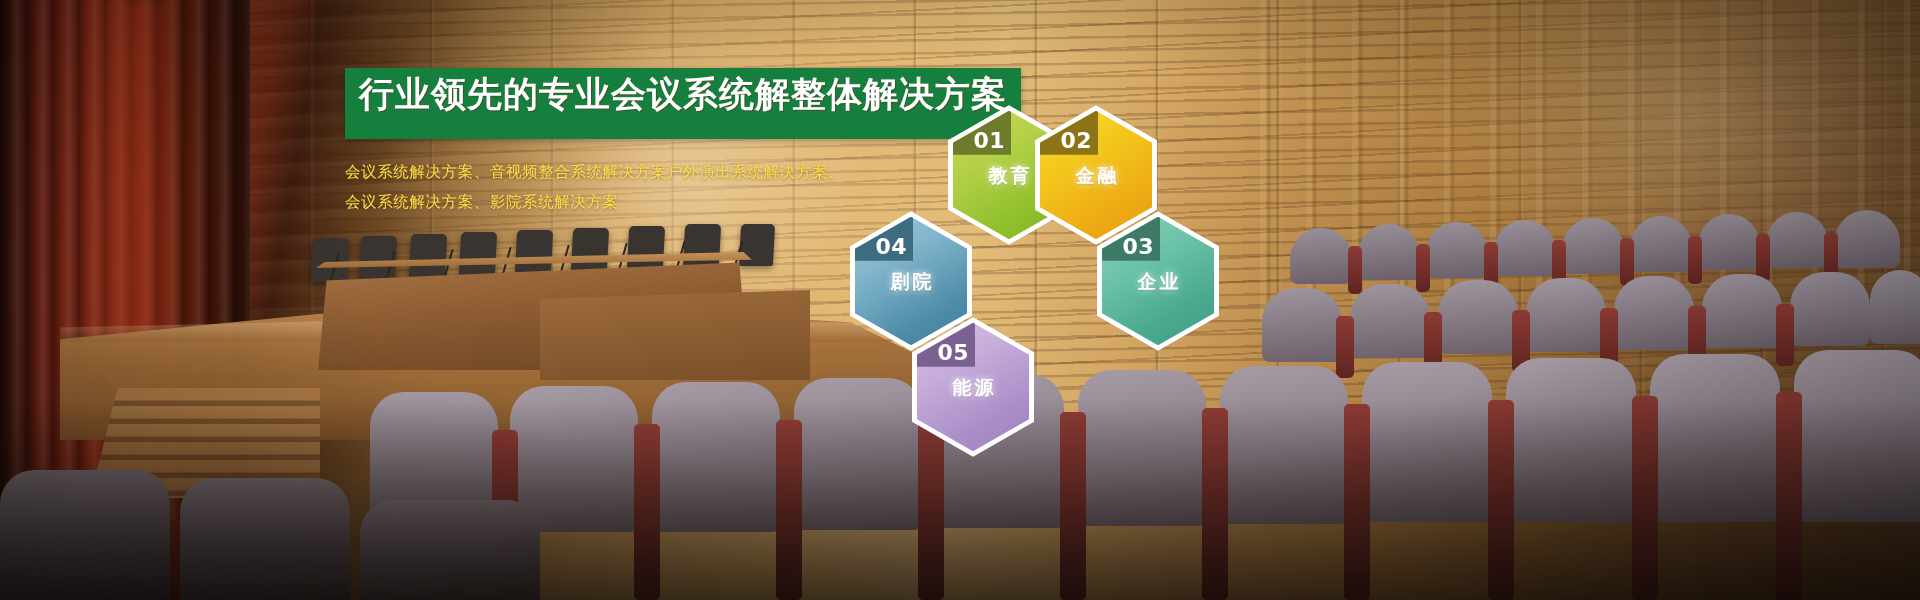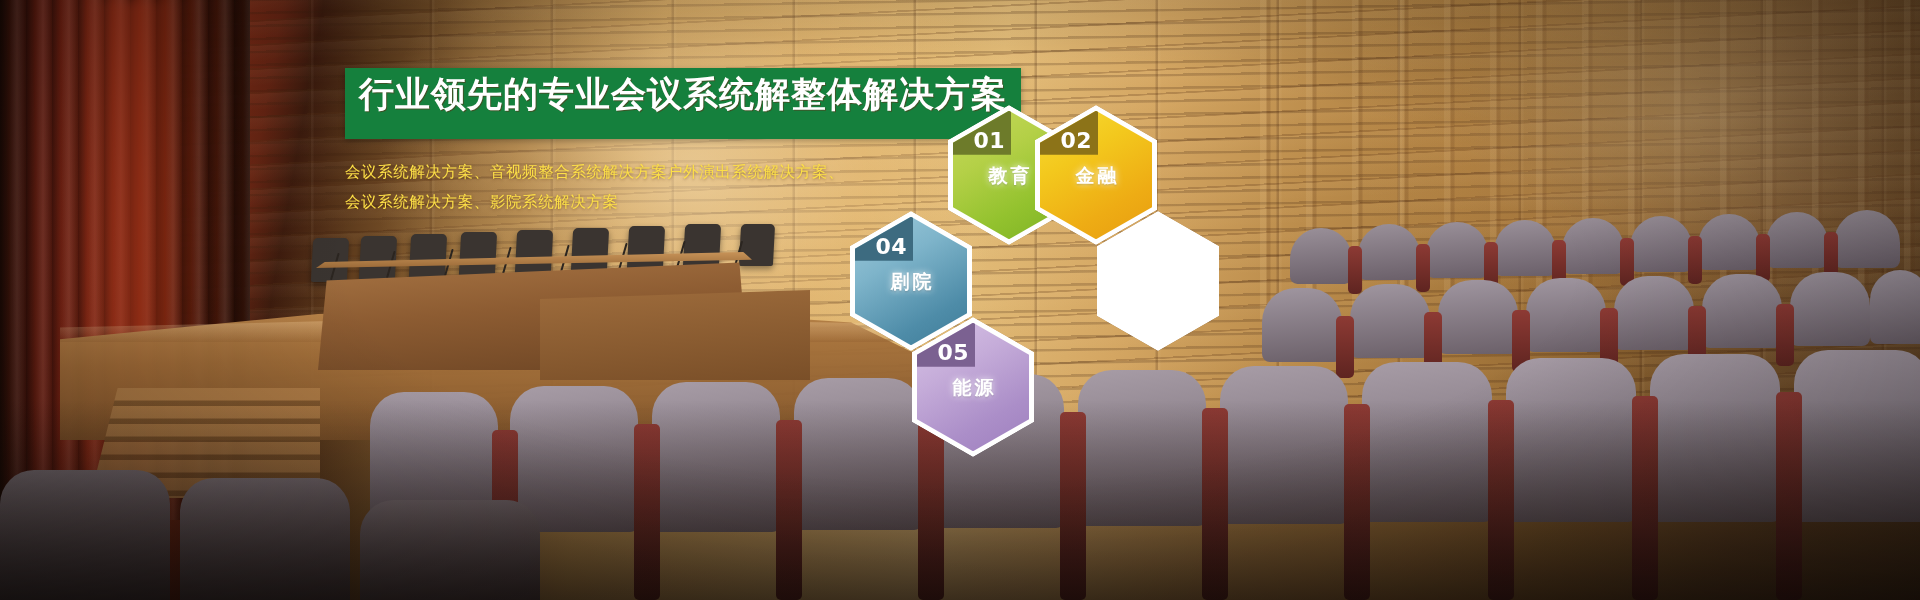--- a/index.html
+++ b/index.html
@@ -379,20 +379,26 @@
       <div class="hex-inner" style="background:linear-gradient(150deg,#f7dc34 0%,#f3c81d 35%,#eeac14 72%,#e79d10 100%)">
         <div class="hex-badge" style="background:#8c7318">
           <span>02</span>
         </div>
         <div class="hex-label">金融</div>
       </div>
     </div>
 
     <div class="hex" style="left:257px;top:111px;">
       <div class="hex-outer"></div>
+      <div class="hex-inner" style="background:linear-gradient(150deg,#8ad0b9 0%,#6cc3a9 35%,#4aa98e 72%,#3d9d82 100%)">
+        <div class="hex-badge" style="background:#3d7a68">
+          <span>03</span>
+        </div>
+        <div class="hex-label">企业</div>
+      </div>
     </div>
 
 
     <div class="hex" style="left:72px;top:217px;">
       <div class="hex-outer"></div>
       <div class="hex-inner" style="background:linear-gradient(150deg,#d8c3e6 0%,#c5acd9 35%,#ab8ec8 72%,#9e7fbe 100%)">
         <div class="hex-badge" style="background:#7b6191">
           <span>05</span>
         </div>
         <div class="hex-label">能源</div>

